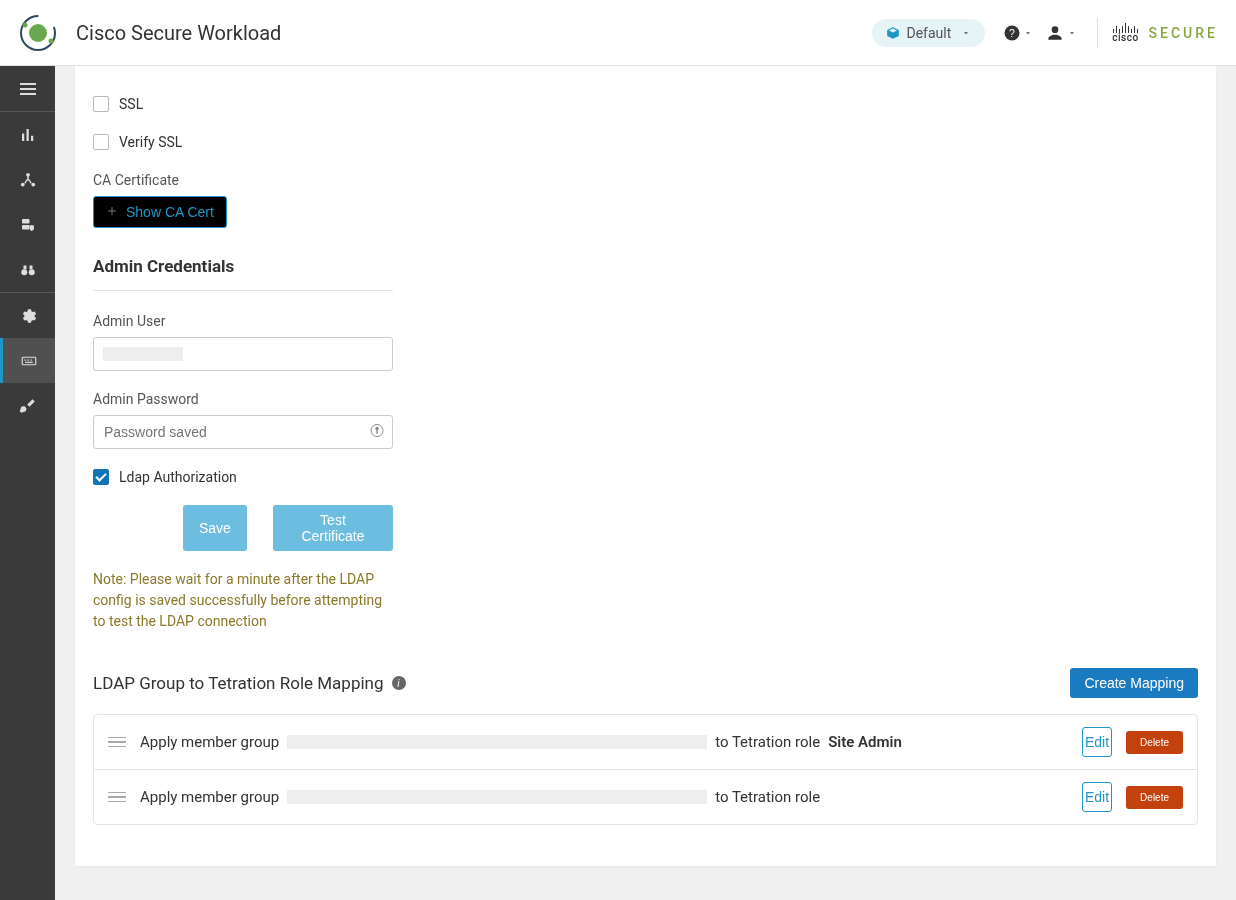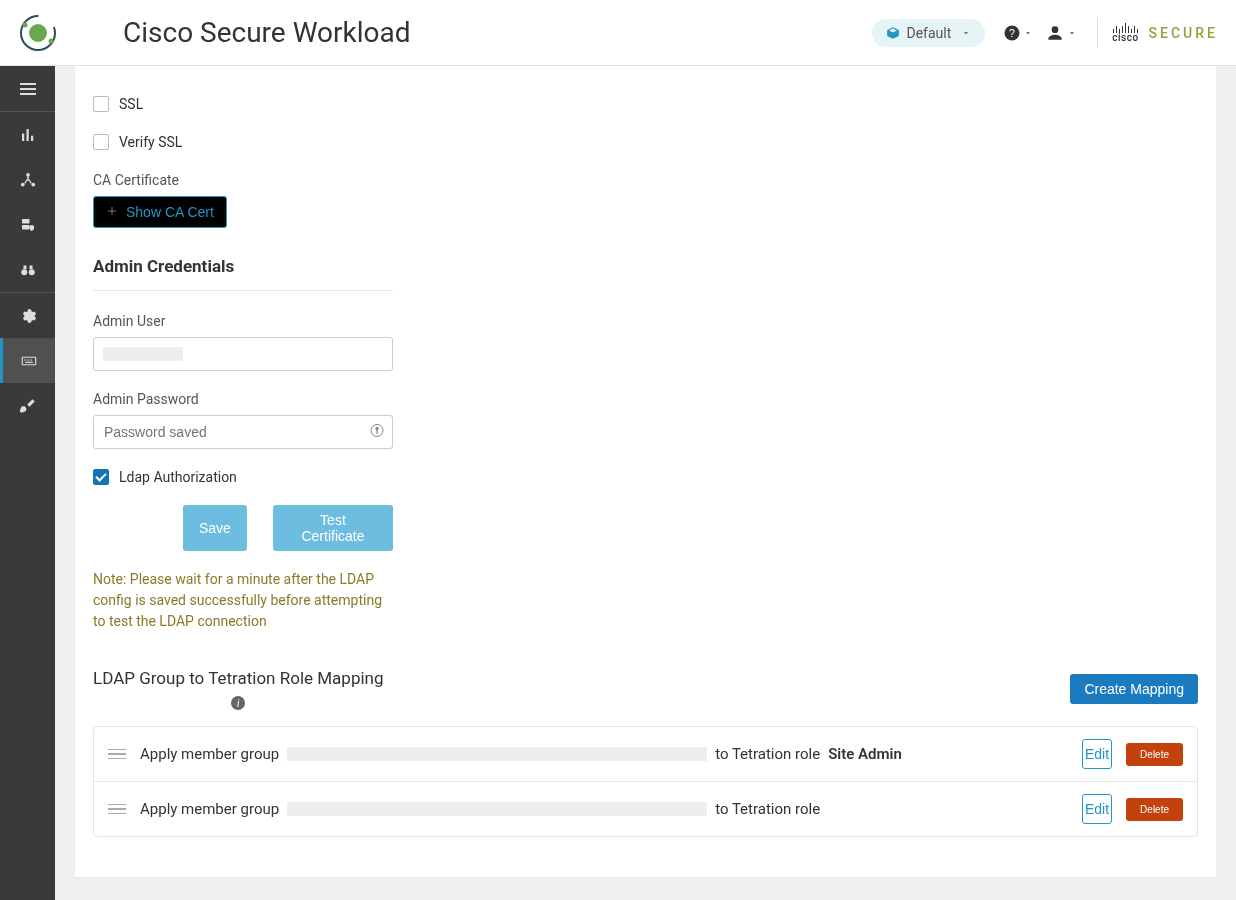--- a/index.html
+++ b/index.html
@@ -2,21 +2,21 @@
 <html><head>
 <meta charset="utf-8">
 <style>
 * { box-sizing: border-box; margin: 0; padding: 0; }
 body { font-family: -apple-system, BlinkMacSystemFont, "Segoe UI", Roboto, Helvetica, Arial, sans-serif; font-size: 14px; color: #333; background: #f0f0f0; width: 1236px; height: 900px; overflow: hidden; }
 
 
 .header { height: 66px; background: #fff; border-bottom: 1px solid #e0e0e0; display: flex; align-items: center; padding: 0 18px; }
 .header-logo { width: 40px; height: 40px; margin-right: 18px; position: relative; }
 .header-logo svg { width: 40px; height: 40px; }
-.header-title { font-size: 28px; font-weight: 400; color: #333; margin-left: 47px; }
+.header-title { font-size: 20px; font-weight: 400; color: #333; }
 .header-spacer { flex: 1; }
 .header-tenant-pill { background: #e6f4f7; color: #555; border-radius: 18px; padding: 6px 14px; display: inline-flex; align-items: center; gap: 6px; margin-right: 12px; }
 .header-tenant-pill .box-icon { display:inline-flex; }
 .header-tenant-pill .caret { margin-left: 4px; }
 .header-iconbtn { display: inline-flex; align-items: center; gap: 2px; color: #333; padding: 4px 6px; cursor: pointer; }
 .header-divider { width: 1px; height: 30px; background: #ddd; margin: 0 14px; }
 .secure-brand { display:flex; align-items:center; gap:10px; color:#8aa63f; font-weight:500; letter-spacing:3px; font-size:14px;}
 .secure-brand .cisco-mark { color:#333; font-weight:500; letter-spacing:0.5px; font-size:10px; display:flex; flex-direction:column; align-items:center; line-height:1;}
 .cisco-bars { display:flex; gap:1.5px; align-items:flex-end; height:10px;}
 .cisco-bars span{ width:1.5px; background:#333;}
@@ -61,21 +61,21 @@
 .text-input.with-icon { padding-right: 15px;}
 .input-wrap { position:relative; width:300px; margin-bottom: 20px;}
 .input-wrap .right-icon{ position:absolute; right:8px; top:50%; transform:translateY(-50%); color:#888;}
 .redacted-bar { position:absolute; left:10px; top:50%; transform:translateY(-50%); width:80px; height:14px; background:#eee;}
 
 .btn-row { display:flex; gap:26px; margin-left: 90px; margin-top: 8px;}
 .btn-primary-light { background:#6cbde0; color:#fff; border:none; border-radius:3px; padding:7px 16px; font-size:14px; cursor:pointer;}
 .note-text { color:#8a7a2a; font-size:14px; margin-top: 18px; line-height:1.5; width:300px;}
 
 .wide-section-header { display:flex; align-items:center; justify-content:space-between; margin-top: 36px;}
-.wide-section-header h3 { font-size:17px; font-weight:400; display:flex; align-items:center; gap:8px;flex-direction:column;}
+.wide-section-header h3 { font-size:17px; font-weight:400; display:flex; align-items:center; gap:8px;}
 .info-dot { width:14px; height:14px; border-radius:50%; background:#666; color:#fff; font-size:10px; display:inline-flex; align-items:center; justify-content:center; font-style:italic;}
 .btn-primary { background:#1b7bc0; color:#fff; border:none; border-radius:3px; padding:7px 14px; font-size:14px; cursor:pointer;}
 
 .mapping-list { border:1px solid #e5e5e5; border-radius:4px; margin-top: 16px;}
 .mapping-row { display:flex; align-items:center; padding: 12px 14px; gap: 14px; border-bottom:1px solid #e5e5e5;}
 .mapping-row:last-child{ border-bottom:none;}
 .drag-handle { display:flex; flex-direction:column; gap:3px; cursor:grab;}
 .drag-handle span{ width:18px; height:1.5px; background:#aaa;}
 .mapping-text { font-size:15px; color:#333; display:flex; align-items:center; gap:8px; flex-wrap:nowrap;}
 .redacted-long { display:inline-block; width:420px; height:14px; background:#eee;}

